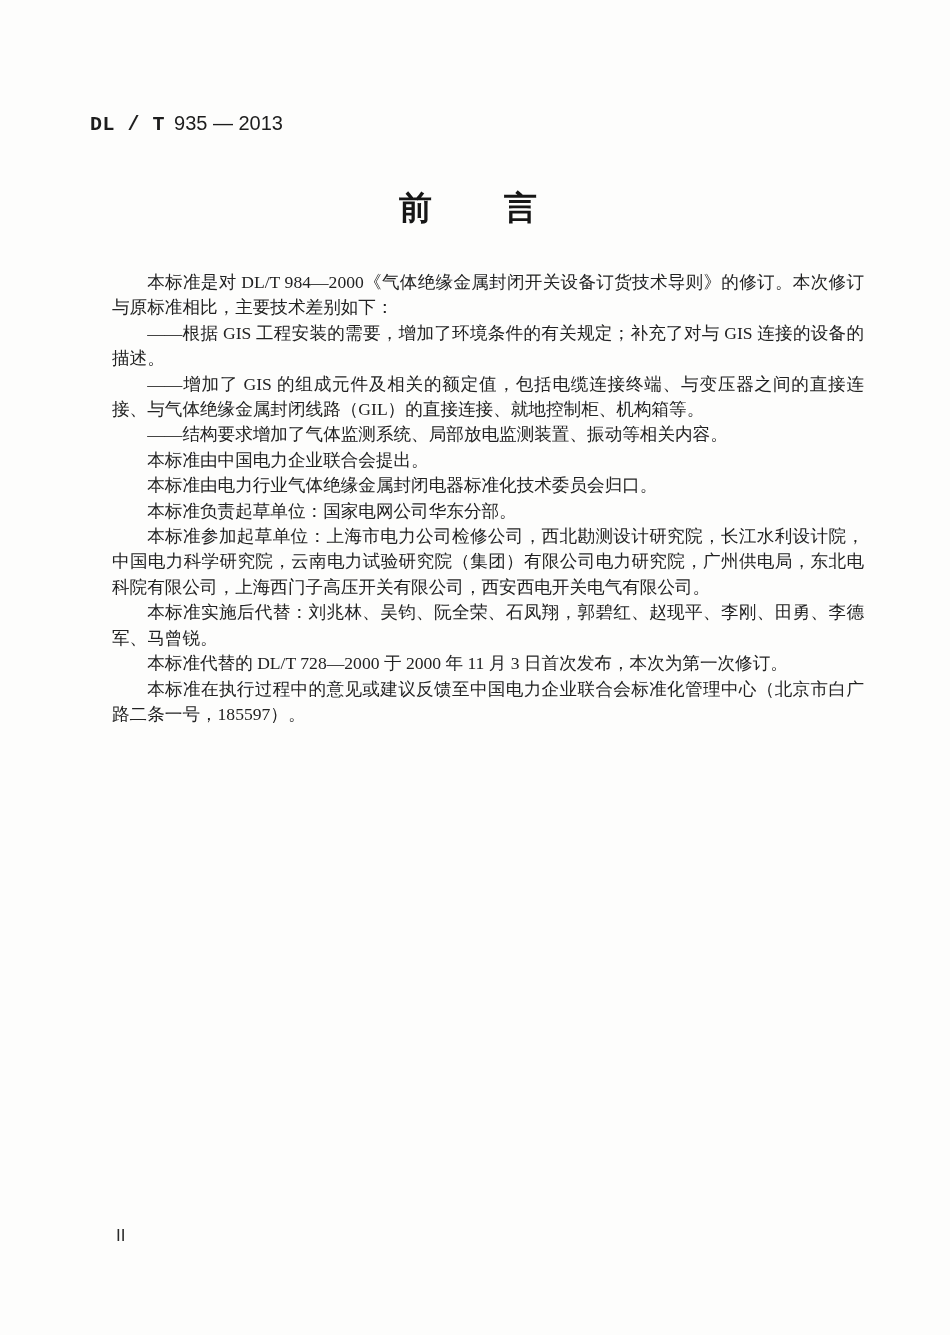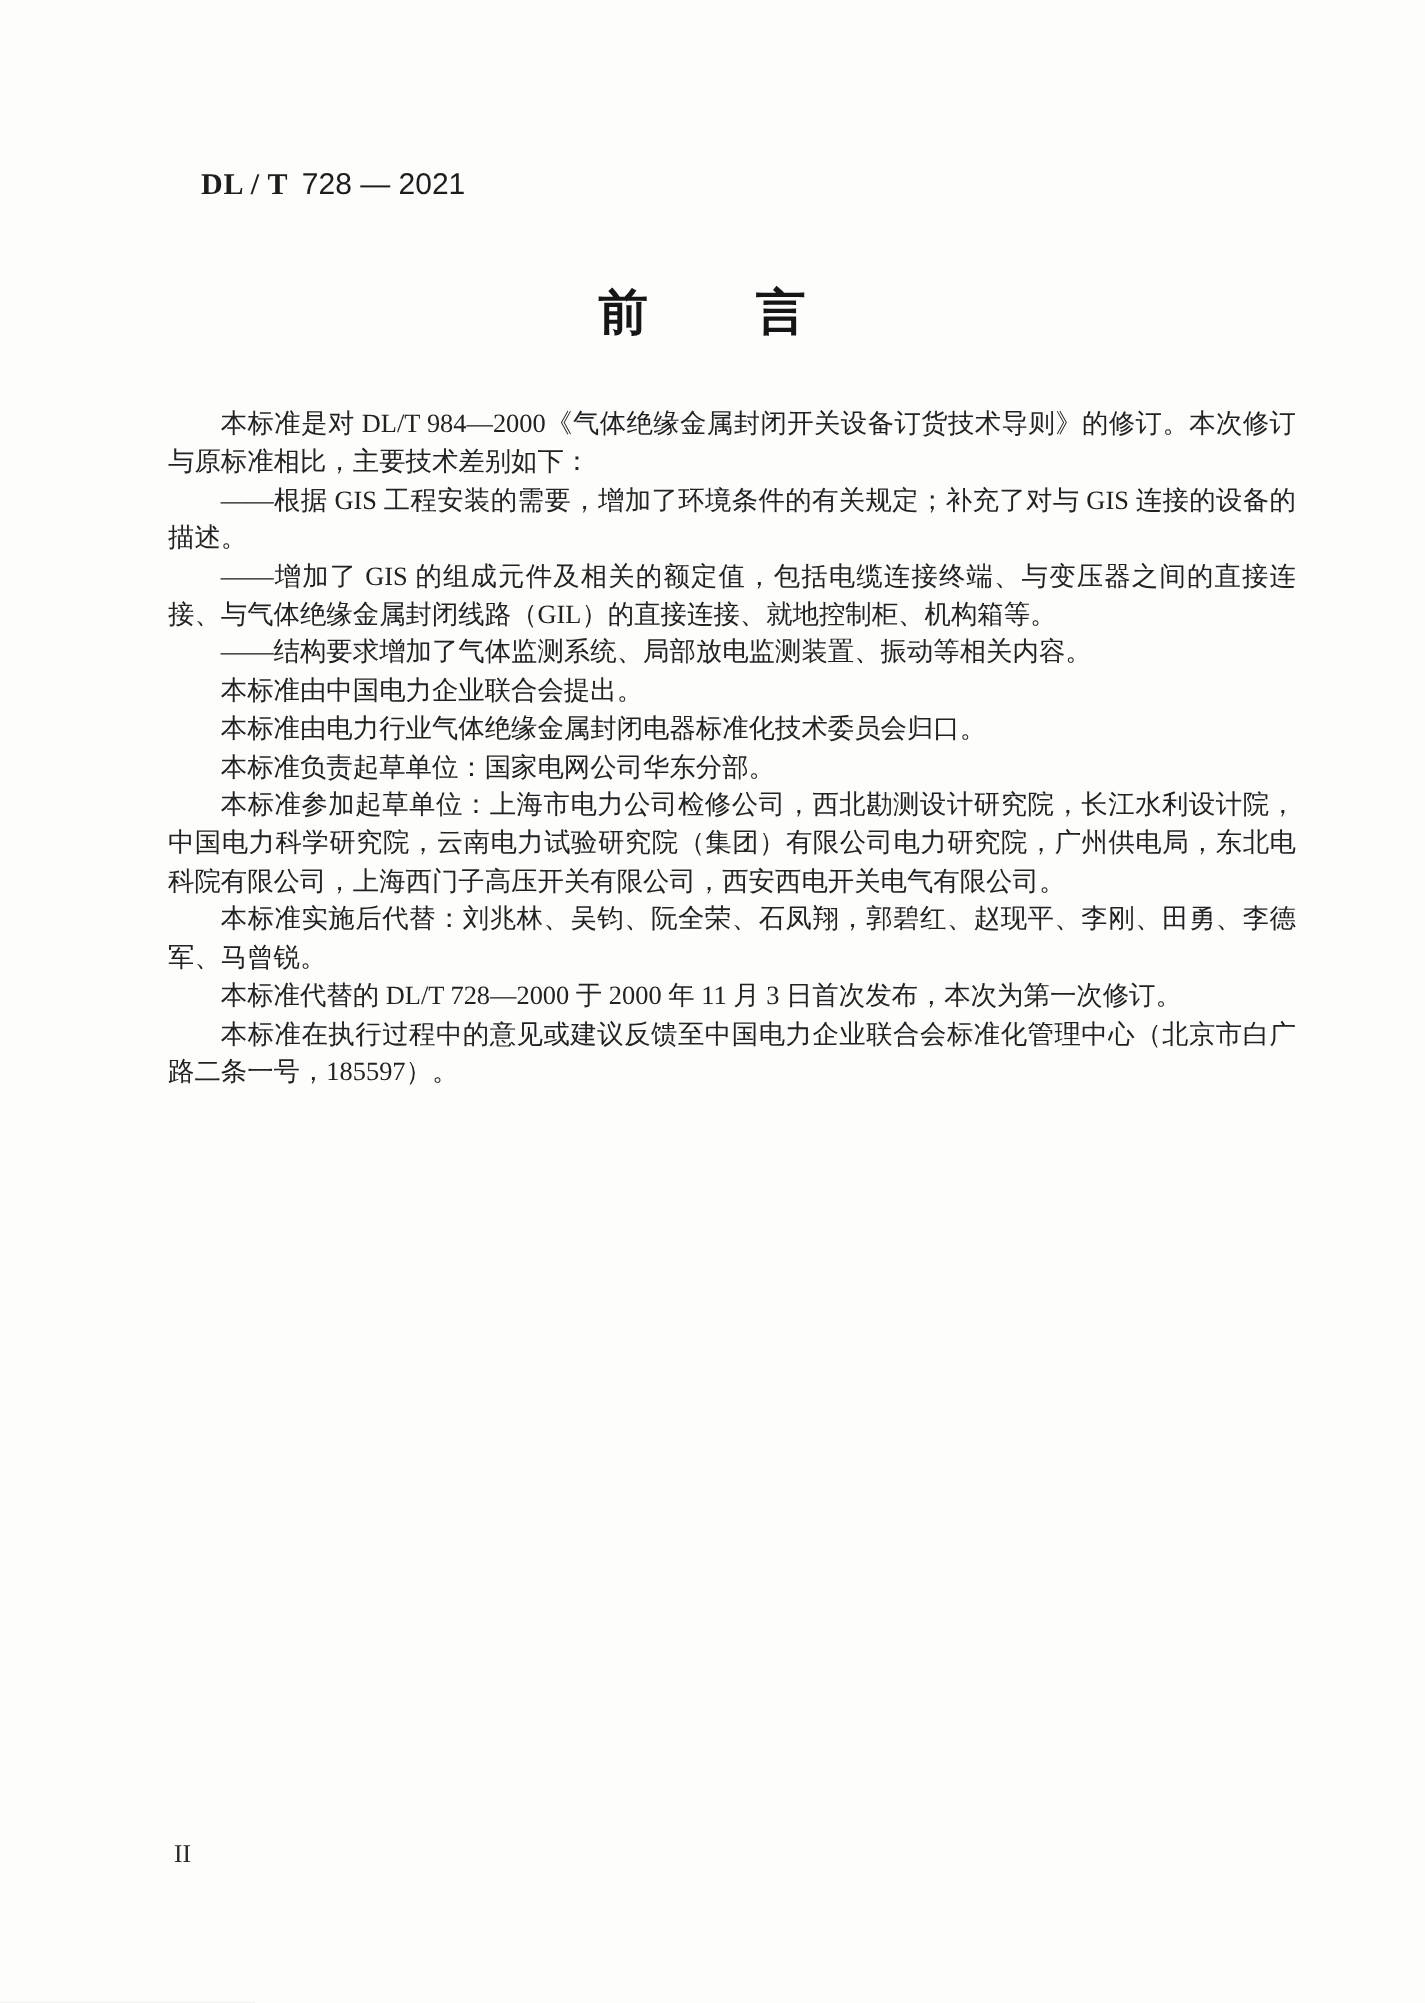--- a/index.html
+++ b/index.html
@@ -19,23 +19,22 @@
   }
   .doc-header {
     position: absolute;
     left: 90px;
     top: 112px;
     font-size: 20px;
     white-space: nowrap;
   }
   .code-prefix {
     font-weight: bold;
-    font-family: Liberation Serif, serif;
+    font-family: Liberation Mono, monospace;
     letter-spacing: 0.5px;
-    margin-left: 44px;
   }
   .code-suffix {
     font-family: "Liberation Sans", sans-serif;
     font-weight: 400;
     margin-left: 4px;
   }
   .doc-title {
     position: absolute;
     left: 0;
     right: 12px;
@@ -61,31 +60,31 @@
     margin: 0;
     padding: 0;
     text-indent: 2em;
   }
   .page-number {
     position: absolute;
     left: 116px;
     top: 1226px;
     font-size: 17px;
     color: #2a2a2a;
-    font-family: Liberation Serif, serif;
+    font-family: Liberation Sans, sans-serif;
   }
 </style>
 </head>
 <body>
 
 <div class="page">
 
   <div class="doc-header">
     <span class="code-prefix">DL / T</span>
-    <span class="code-suffix">728 — 2021</span>
+    <span class="code-suffix">935 — 2013</span>
   </div>
 
   <h1 class="doc-title">前　　言</h1>
 
   <div class="doc-body">
 
   <p>本标准是对 DL/T 984—2000《气体绝缘金属封闭开关设备订货技术导则》的修订。本次修订与原标准相比，主要技术差别如下：</p>
       <p>——根据 GIS 工程安装的需要，增加了环境条件的有关规定；补充了对与 GIS 连接的设备的描述。</p>
       <p>——增加了 GIS 的组成元件及相关的额定值，包括电缆连接终端、与变压器之间的直接连接、与气体绝缘金属封闭线路（GIL）的直接连接、就地控制柜、机构箱等。</p>
       <p>——结构要求增加了气体监测系统、局部放电监测装置、振动等相关内容。</p>

